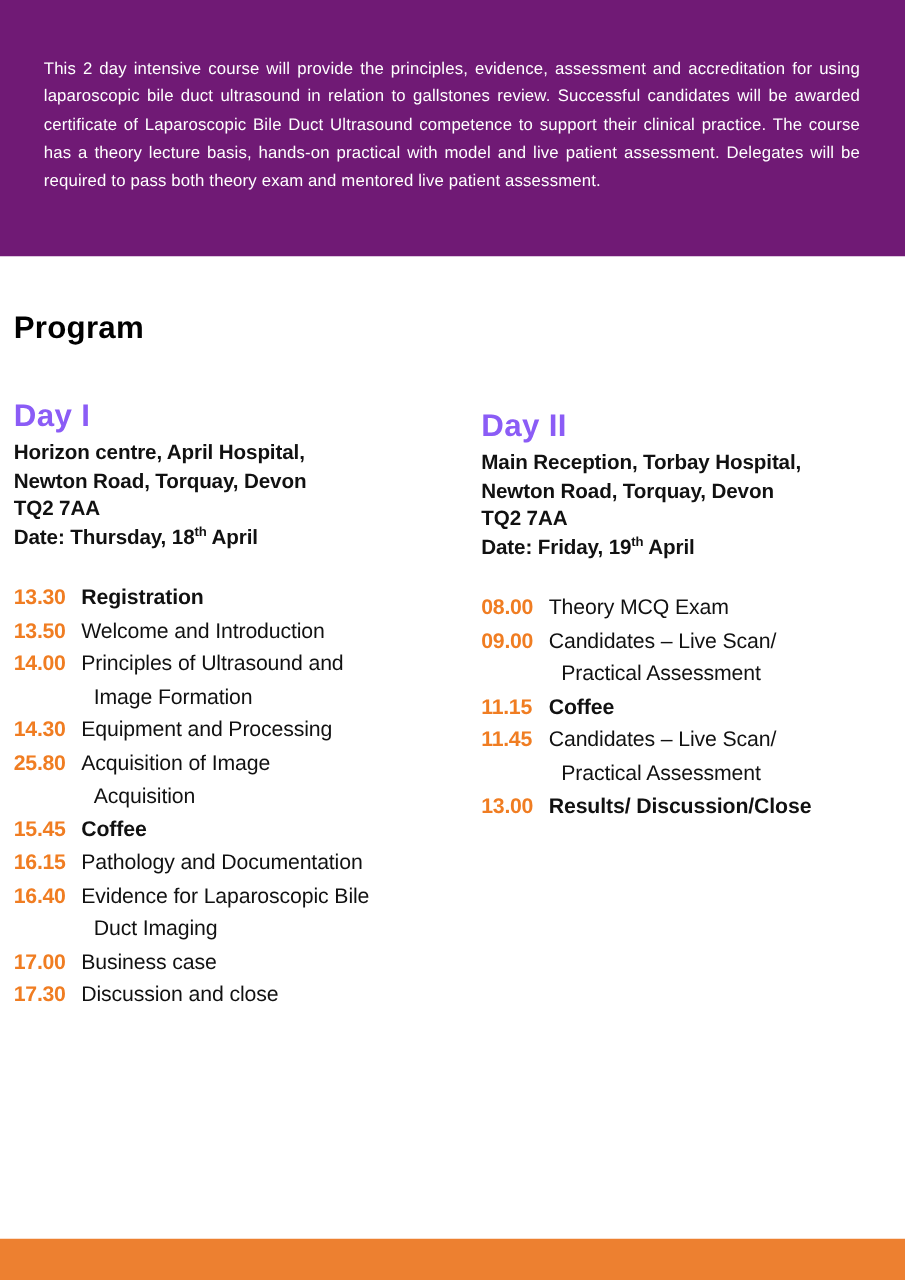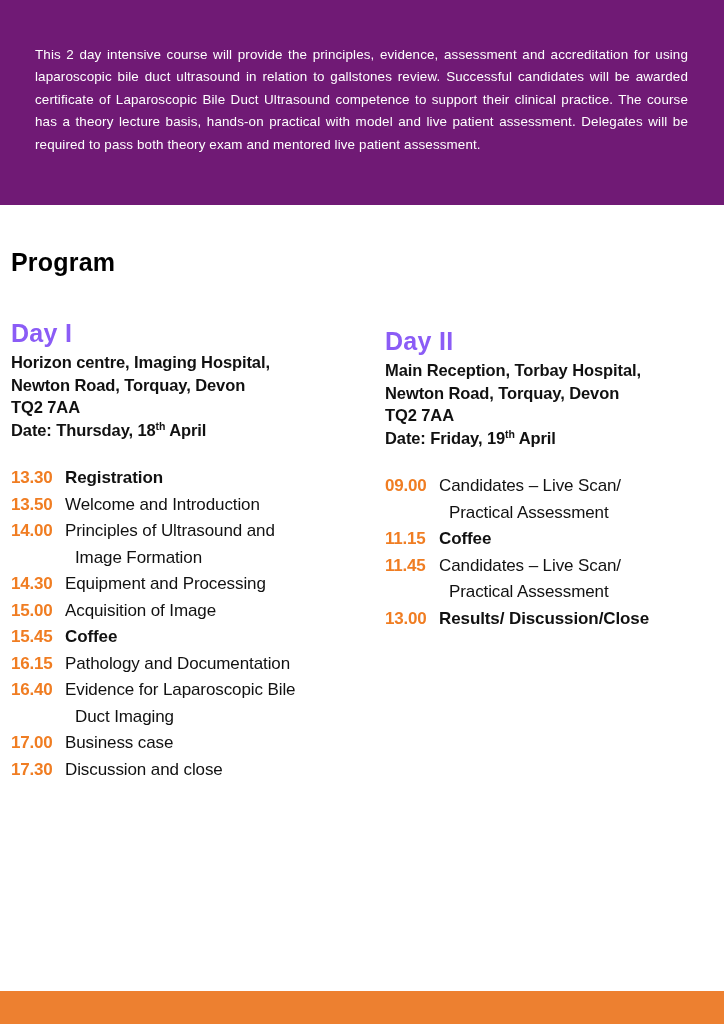--- a/index.html
+++ b/index.html
@@ -148,21 +148,21 @@
 <div class="banner">
   <div class="banner-text">This 2 day intensive course will provide the principles, evidence, assessment and accreditation for using laparoscopic bile duct ultrasound in relation to gallstones review. Successful candidates will be awarded certificate of Laparoscopic Bile Duct Ultrasound competence to support their clinical practice. The course has a theory lecture basis, hands-on practical with model and live patient assessment. Delegates will be required to pass both theory exam and mentored live patient assessment.</div>
 </div>
 
 <div class="program-title">Program</div>
 
 <div class="day-col left">
   <div class="day-title">Day I</div>
 
   <div class="day-address">
-    <div>Horizon centre, Imaging Hospital,</div>
+    <div>Horizon centre, April Hospital,</div>
     <div>Newton Road, Torquay, Devon</div>
     <div>TQ2 7AA</div>
     <div><span>Date: Thursday, 18</span><sup>th</sup><span> April</span></div>
   </div>
 
   <div class="schedule">
 
   <div class="sched-row">
         <div class="sched-time">13.30</div>
         <div class="sched-desc bold"><span>Registration</span></div>
@@ -174,23 +174,24 @@
       <div class="sched-row">
         <div class="sched-time">14.00</div>
         <div class="sched-desc"><span>Principles of Ultrasound and</span></div>
       </div>
       <div class="sched-cont">Image Formation</div>
       <div class="sched-row">
         <div class="sched-time">14.30</div>
         <div class="sched-desc"><span>Equipment and Processing</span></div>
       </div>
       <div class="sched-row">
-        <div class="sched-time">15.00</div>
+        <div class="sched-time">25.80</div>
         <div class="sched-desc"><span>Acquisition of Image</span></div>
       </div>
+      <div class="sched-cont">Acquisition</div>
       <div class="sched-row">
         <div class="sched-time">15.45</div>
         <div class="sched-desc bold"><span>Coffee</span></div>
       </div>
       <div class="sched-row">
         <div class="sched-time">16.15</div>
         <div class="sched-desc"><span>Pathology and Documentation</span></div>
       </div>
       <div class="sched-row">
         <div class="sched-time">16.40</div>
@@ -214,20 +215,24 @@
   <div class="day-address">
     <div>Main Reception, Torbay Hospital,</div>
     <div>Newton Road, Torquay, Devon</div>
     <div>TQ2 7AA</div>
     <div><span>Date:  Friday, 19</span><sup>th</sup><span> April</span></div>
   </div>
 
   <div class="schedule">
 
       <div class="sched-row">
+        <div class="sched-time">08.00</div>
+        <div class="sched-desc"><span>Theory MCQ Exam</span></div>
+      </div>
+      <div class="sched-row">
         <div class="sched-time">09.00</div>
         <div class="sched-desc"><span>Candidates – Live Scan/</span></div>
       </div>
       <div class="sched-cont">Practical Assessment</div>
       <div class="sched-row">
         <div class="sched-time">11.15</div>
         <div class="sched-desc bold"><span>Coffee</span></div>
       </div>
       <div class="sched-row">
         <div class="sched-time">11.45</div>

